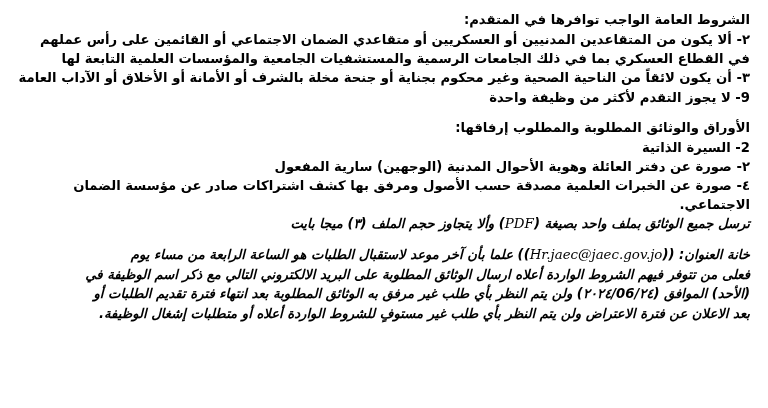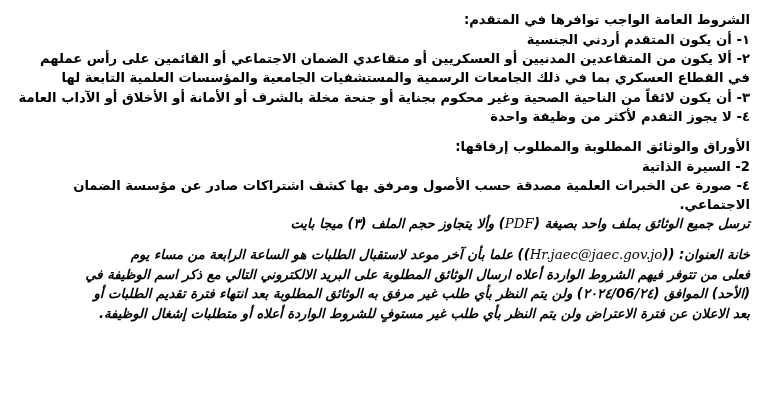--- a/index.html
+++ b/index.html
@@ -72,33 +72,33 @@
   }
 </style>
 </head>
 <body>
 
 <div class="page">
 
   <div class="section">
     <p class="section-title">الشروط العامة الواجب توافرها في المتقدم:</p>
     <ul class="list">
-      <li>١- أن يكون المتقدم أردني الجنسية</li>
       <li>٢- ألا يكون من المتقاعدين المدنيين أو العسكريين أو متقاعدي الضمان الاجتماعي أو القائمين على رأس عملهم في القطاع العسكري بما في ذلك الجامعات الرسمية والمستشفيات الجامعية والمؤسسات العلمية التابعة لها</li>
       <li>٣- أن يكون لائقاً من الناحية الصحية وغير محكوم بجناية أو جنحة مخلة بالشرف أو الأمانة أو الأخلاق أو الآداب العامة</li>
-      <li>٤- لا يجوز التقدم لأكثر من وظيفة واحدة</li>
+      <li>9- لا يجوز التقدم لأكثر من وظيفة واحدة</li>
     </ul>
   </div>
 
   <div class="gap-md"></div>
 
   <div class="section">
     <p class="section-title">الأوراق والوثائق المطلوبة والمطلوب إرفاقها:</p>
     <ul class="list">
       <li>2- السيرة الذاتية</li>
+      <li>٢- صورة عن دفتر العائلة وهوية الأحوال المدنية (الوجهين) سارية المفعول</li>
       <li>٤- صورة عن الخبرات العلمية مصدقة حسب الأصول ومرفق بها كشف اشتراكات صادر عن مؤسسة الضمان الاجتماعي.</li>
     </ul>
     <p class="para"><span>ترسل جميع الوثائق بملف واحد بصيغة (</span><span class="pdf">PDF</span><span>) وألا يتجاوز حجم الملف (٣) ميجا بايت</span></p>
   </div>
 
   <div class="gap-md"></div>
 
   <div class="section">
     <p class="para"><span>خانة العنوان: ((</span><span class="email">Hr.jaec@jaec.gov.jo</span><span>)) علما بأن آخر موعد لاستقبال الطلبات هو الساعة الرابعة من مساء يوم</span></p>
     <p class="para">فعلى من تتوفر فيهم الشروط الواردة أعلاه ارسال الوثائق المطلوبة على البريد الالكتروني التالي مع ذكر اسم الوظيفة في</p>

